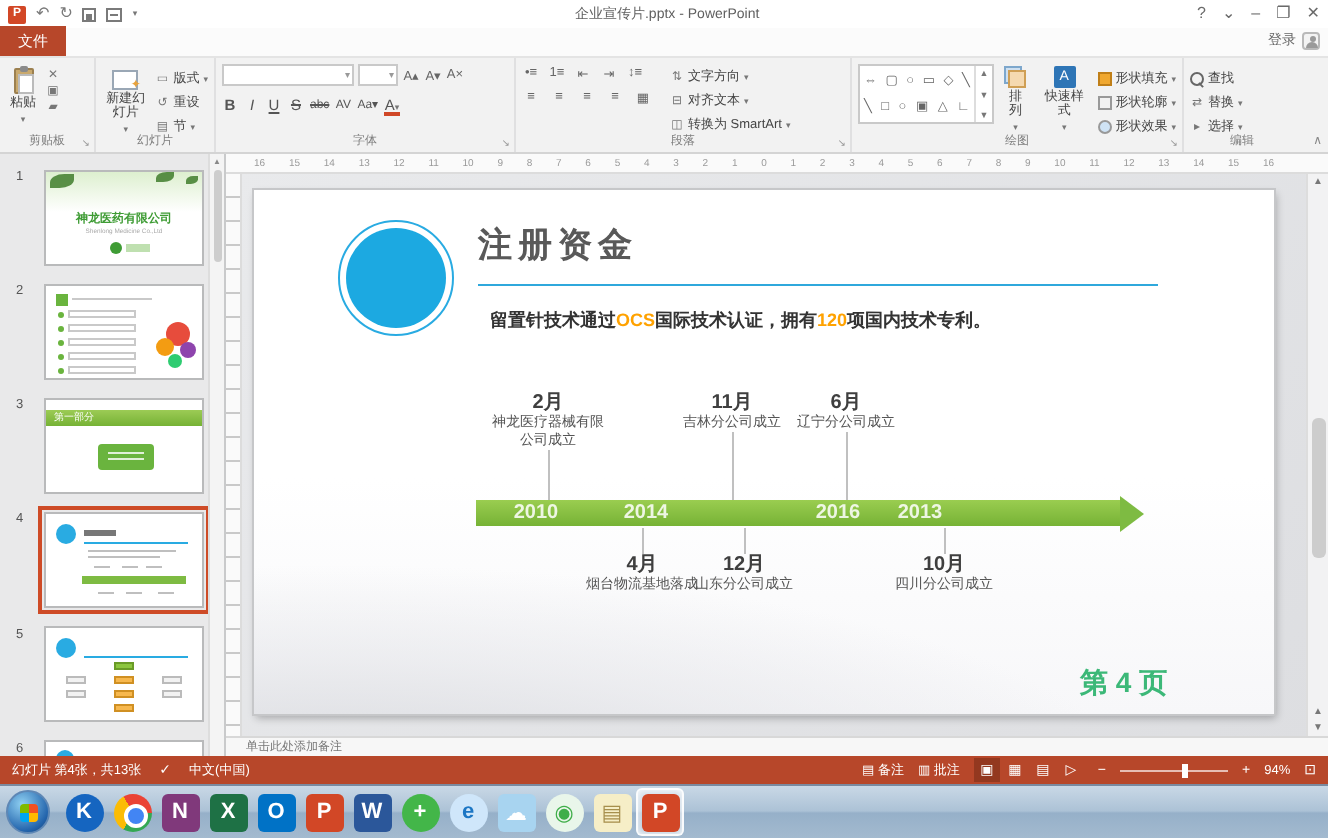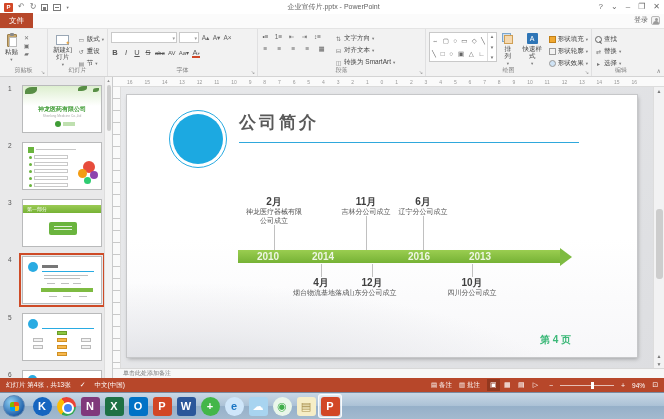--- a/index.html
+++ b/index.html
@@ -124,21 +124,21 @@
   box-shadow:0 0 0 1px #C6C7C9,1px 2px 4px rgba(0,0,0,.28)}
 .slide::before{content:"";position:absolute;inset:0;
   background:radial-gradient(130% 75% at 8% 118%,rgba(205,207,212,.85) 0%,rgba(226,227,231,.55) 38%,rgba(255,255,255,0) 62%),
   linear-gradient(#ffffff 55%,#f7f7f9 100%)}
 .s-circle-outer{position:absolute;left:42px;top:15px;width:58px;height:58px;border:1px solid #29ABE2;border-radius:50%}
 .s-circle{position:absolute;left:46px;top:19px;width:50px;height:50px;border-radius:50%;background:#1CA9E1}
 .s-title{position:absolute;left:112px;top:16px;font-size:17px;font-weight:bold;color:#595959;letter-spacing:3px}
 .s-hr{position:absolute;left:112px;top:47px;width:340px;height:1px;background:#2FA8DC}
 .s-body{position:absolute;left:118px;top:57px;font-size:9px;line-height:17px;color:#333;font-weight:bold}
 .hl{color:#FFA200}
-.s-page{position:absolute;left:413px;top:238px;font-size:10px;font-weight:bold;color:#3CB878}
+.s-page{position:absolute;left:413px;top:238px;font-size:14px;font-weight:bold;color:#3CB878}
 .tl-bar{position:absolute;left:111px;top:155px;width:322px;height:13px;background:linear-gradient(#9ACD50,#76B235)}
 .tl-bar::after{content:"";position:absolute;left:100%;top:-2.5px;border-left:12px solid #7EBB42;border-top:9px solid transparent;border-bottom:9px solid transparent}
 .tl-year{position:absolute;top:156px;transform:translateX(-50%);font-size:10px;font-weight:bold;color:rgba(255,255,255,.85)}
 .tl-above{position:absolute;top:101px;height:54px;width:90px;display:flex;flex-direction:column;align-items:center}
 .tl-below{position:absolute;top:169px;height:54px;width:96px;display:flex;flex-direction:column;align-items:center}
 .tl-month{font-size:10px;font-weight:bold;color:#3f3f3f;line-height:11px}
 .tl-cap{font-size:7px;color:#555;line-height:9px;text-align:center;white-space:pre-line}
 .tl-conn{width:1px;background:#C0C0C0;flex:1;min-height:4px}
 .tl-conn.fixed{flex:0 0 13px}
 
@@ -513,30 +513,31 @@
             <span class="rnum">15</span>
             <span class="rnum">16</span>
           </div>
       </div>
       <div class="canvas">
         <div class="vruler"></div>
 
         <div class="slide">
           <span class="s-circle-outer"></span>
           <span class="s-circle"></span>
-          <div class="s-title">公司简介</div>
+          <div class="s-title">注册资金</div>
           <div class="s-hr"></div>
           <div class="s-body">
+            <div><span>留置针技术通过</span><span class="hl">OCS</span><span>国际技术认证，拥有</span><span class="hl">120</span><span>项国内技术专利。</span></div>
           </div>
           <div class="tl-bar"></div>
           <div>
               <span class="tl-year" style="left: 141px;">2010</span>
               <span class="tl-year" style="left: 196px;">2014</span>
               <span class="tl-year" style="left: 292px;">2016</span>
-              <span class="tl-year" style="left: 353px;">2013</span>
+              <span class="tl-year" style="left: 333px;">2013</span>
             </div>
           <div>
               <div class="tl-above" style="left: 102px;">
                 <div class="tl-month">2月</div>
                 <div class="tl-cap">神龙医疗器械有限
 公司成立</div>
                 <div class="tl-conn"></div>
               </div>
               <div class="tl-above" style="left: 194px;">
                 <div class="tl-month">11月</div>

